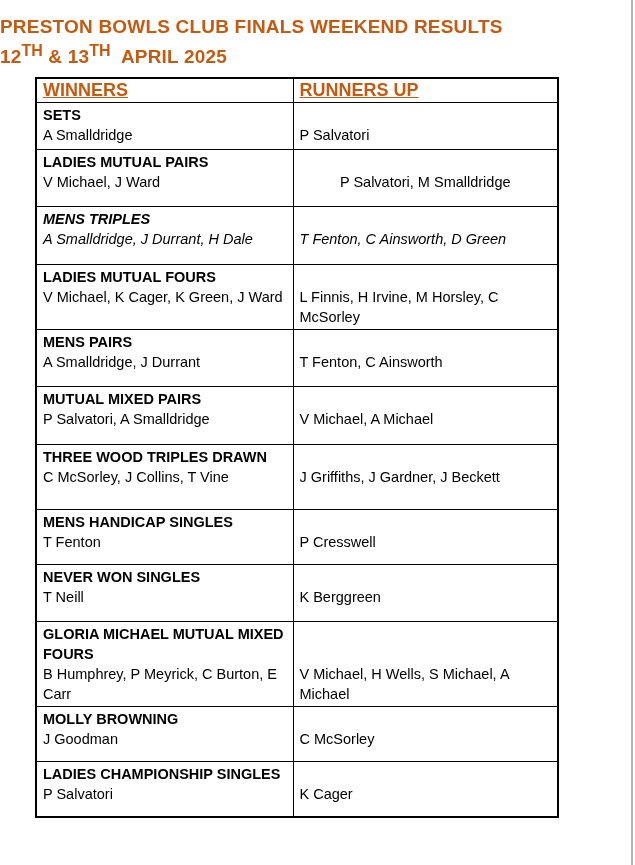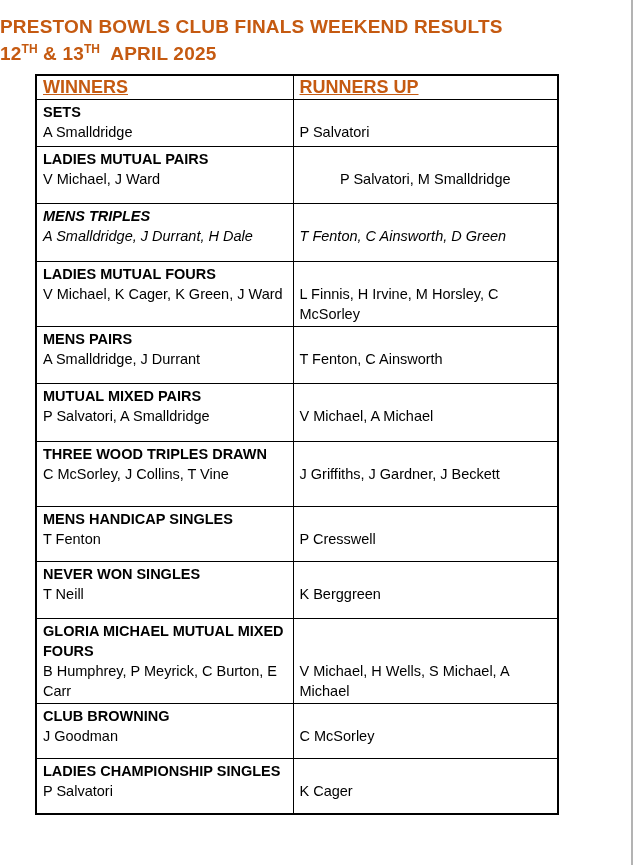--- a/index.html
+++ b/index.html
@@ -35,21 +35,21 @@
   }
   .title-line2 {
     margin-top: 4px;
     font-size: 19px;
     font-weight: bold;
     color: var(--accent, #C55A11);
     white-space: pre;
     letter-spacing: 0.2px;
   }
   .title-line2 .sup {
-    font-size: 12px;
+    font-size: 16px;
     vertical-align: 7px;
     letter-spacing: 0;
   }
   table.results {
     border-collapse: collapse;
     table-layout: fixed;
     margin: 9px 0 0 35px;
     width: 522px;
     border: 2px solid #000000;
   }
@@ -227,21 +227,21 @@
     </td>
     <td class="runner-cell">
       <div class="runner-inner" style="padding-top: 40px;">
         <div class="runner-names">V Michael, H Wells, S Michael, A Michael</div>
       </div>
     </td>
   </tr>
 
   <tr class="result-row">
     <td class="winner-cell">
-      <div class="event">CLUB BROWNING</div>
+      <div class="event">MOLLY BROWNING</div>
       <div class="winner-names">J Goodman</div>
     </td>
     <td class="runner-cell">
       <div class="runner-inner" style="padding-top: 20px;">
         <div class="runner-names">C McSorley</div>
       </div>
     </td>
   </tr>
 
 

